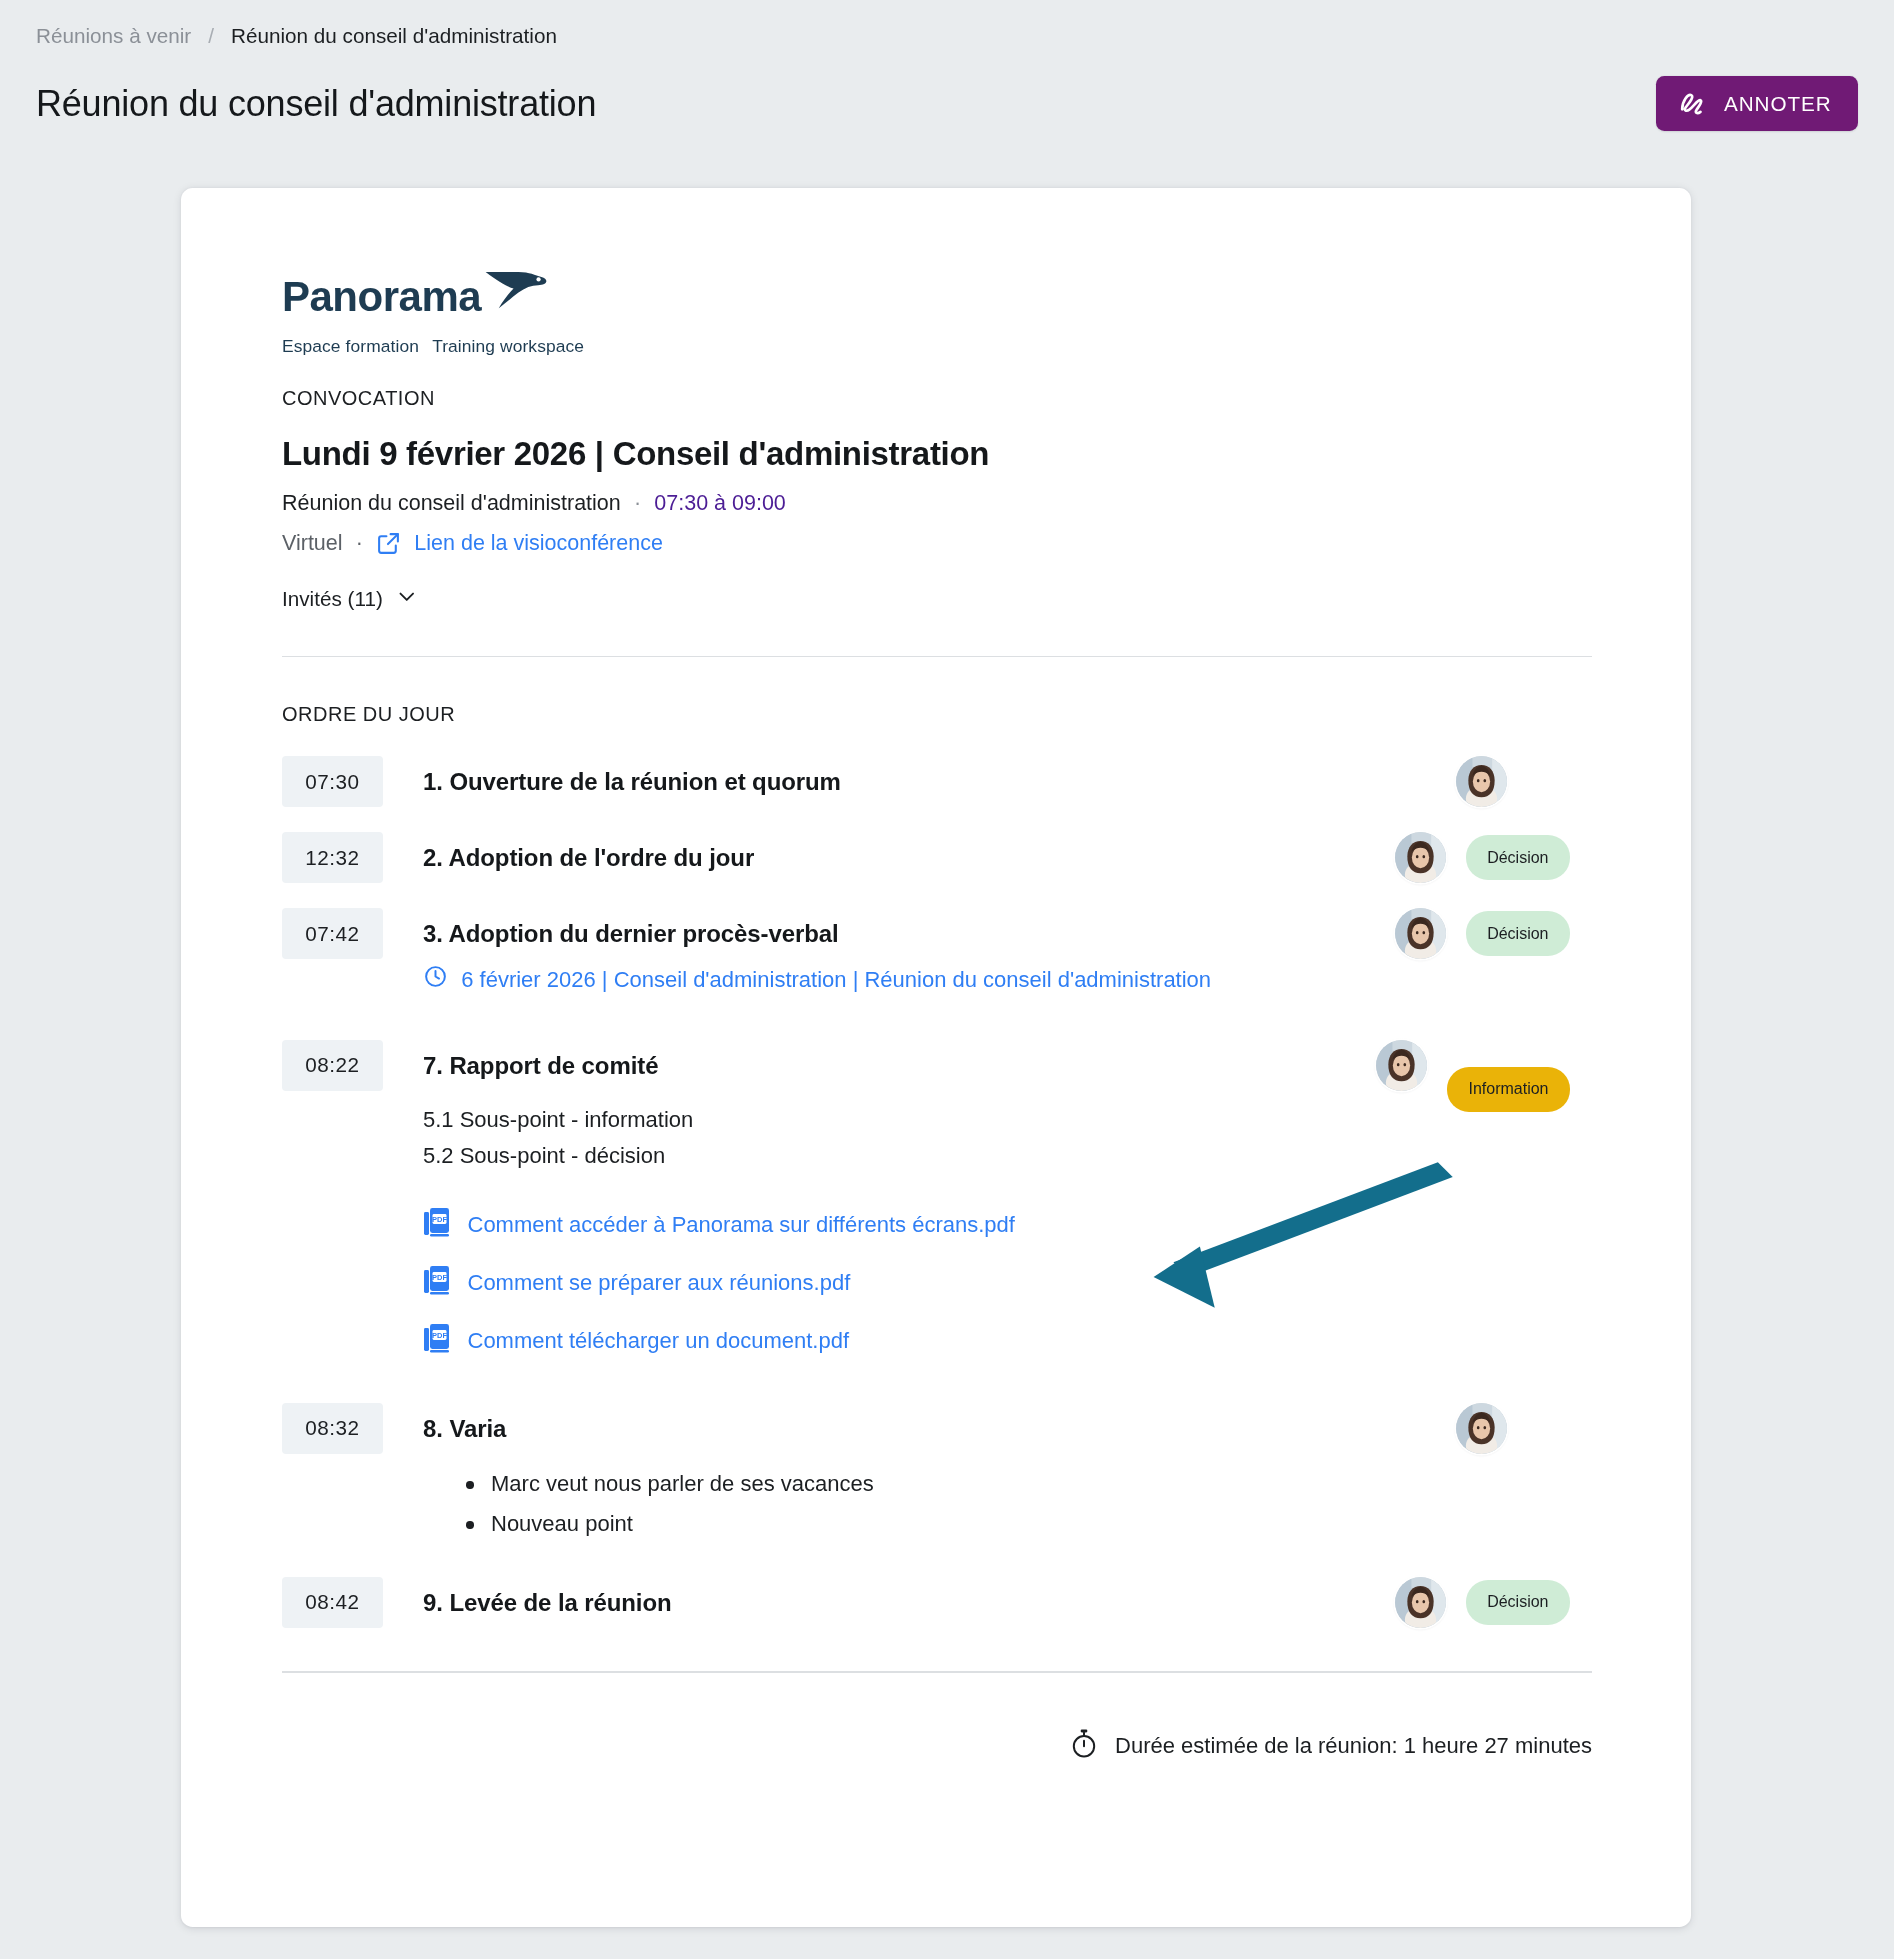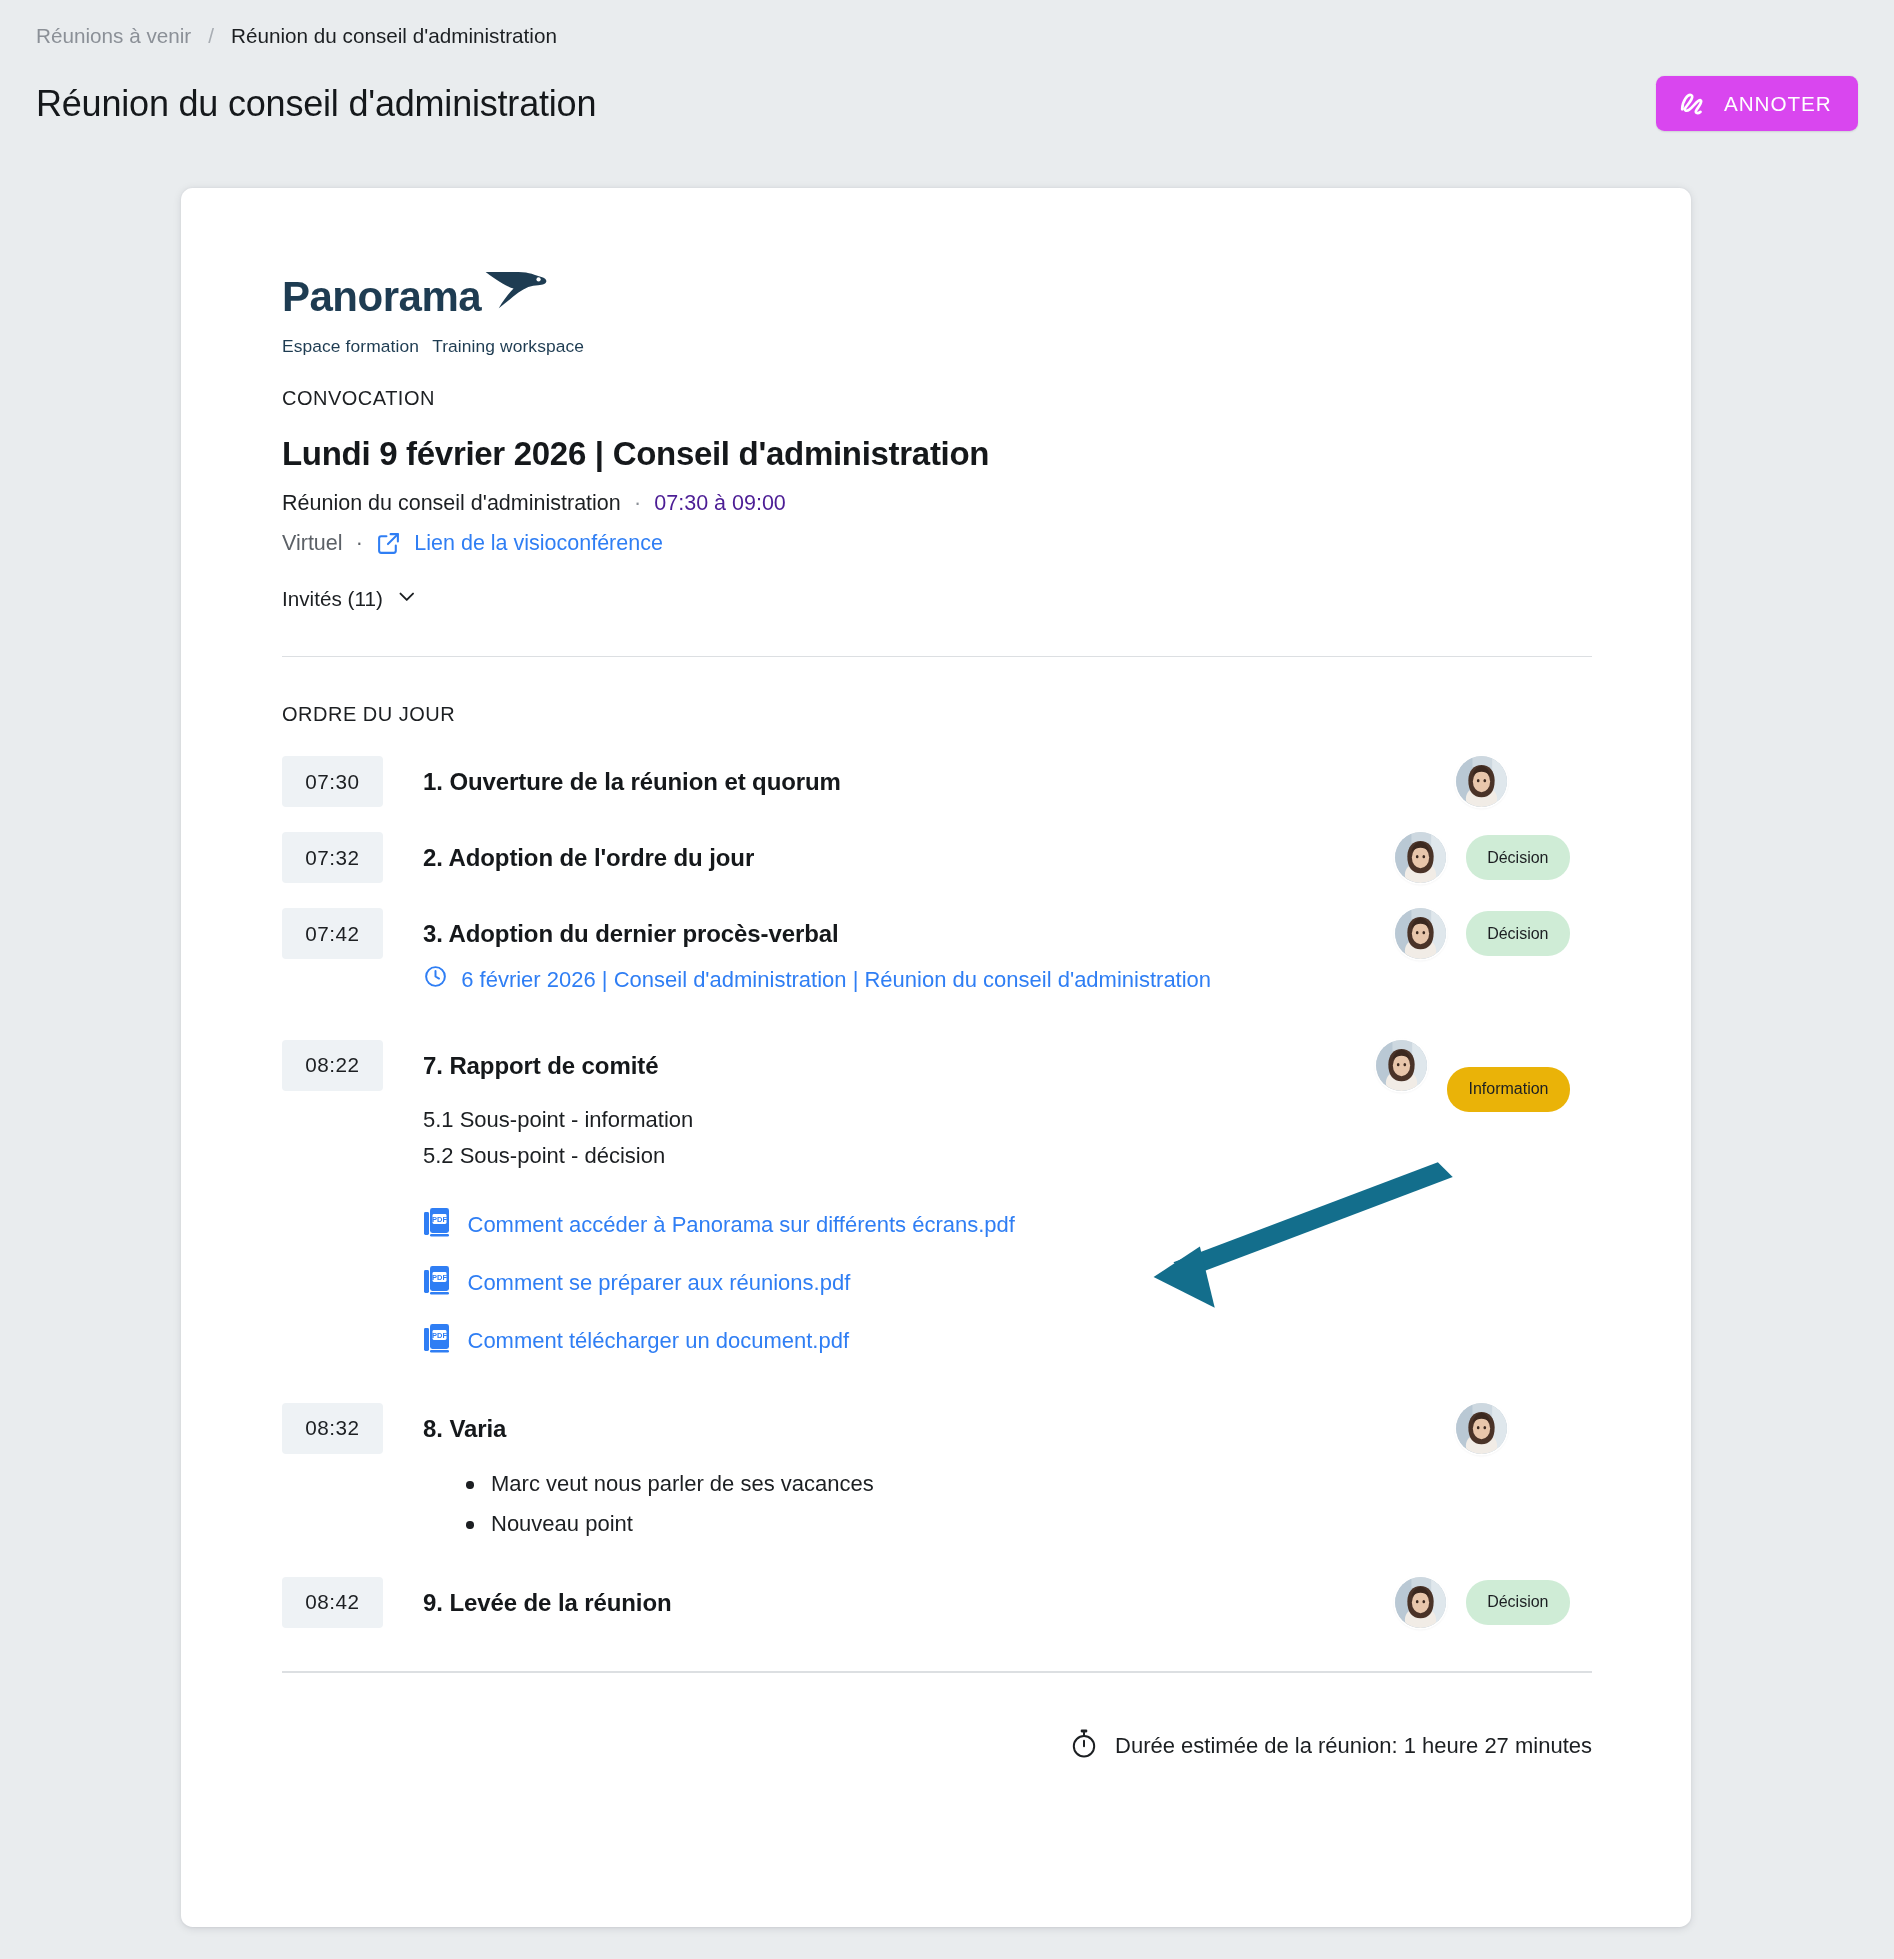--- a/index.html
+++ b/index.html
@@ -34,21 +34,21 @@
     padding-right: 0;
   }
   .page-title {
     font-size: 36px;
     line-height: 43px;
     font-weight: 400;
     color: #15181b;
     letter-spacing: -0.2px;
   }
   .annotate-btn {
-    background: #d946ef;
+    background: #701a75;
     color: #ffffff;
     border: none;
     border-radius: 8.3px;
     height: 55px;
     padding: 0 26.5px 0 21.5px;
     display: inline-flex;
     align-items: center;
     gap: 16.5px;
     font-size: 20.7px;
     letter-spacing: 0.9px;
@@ -402,21 +402,21 @@
               </g>
             </svg>
           </span>
           <span class="badge empty"></span>
         </div>
       </div>
 
       <div class="gap-sm"></div>
 
       <div class="agenda-row">
-        <div class="time-chip">07:32</div>
+        <div class="time-chip">12:32</div>
         <div class="row-main">
           <div class="item-title">2. Adoption de l'ordre du jour</div>
         </div>
         <div class="right-slot">
           <span class="avatar">
             <svg width="51" height="51" viewBox="0 0 62 62" xmlns="http://www.w3.org/2000/svg">
               <defs>
                   <clipPath id="c2">
                     <circle cx="31" cy="31" r="31"></circle>
                   </clipPath>

